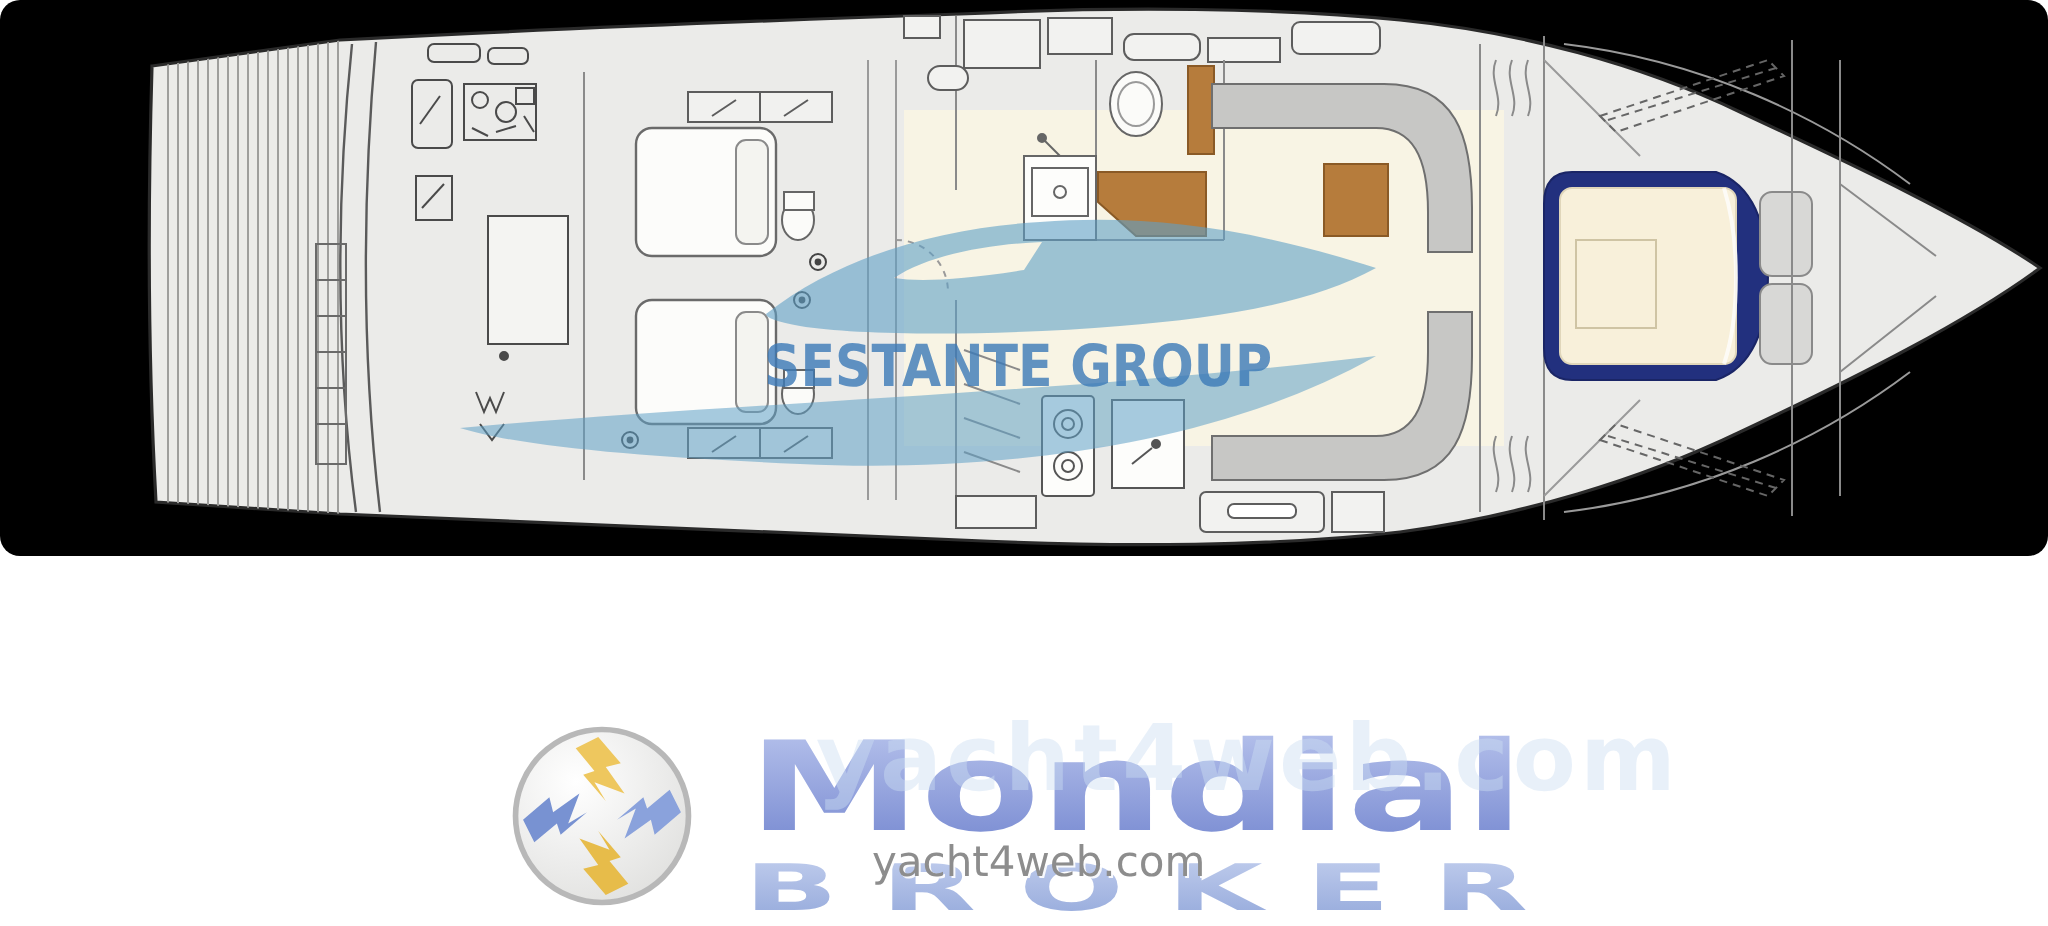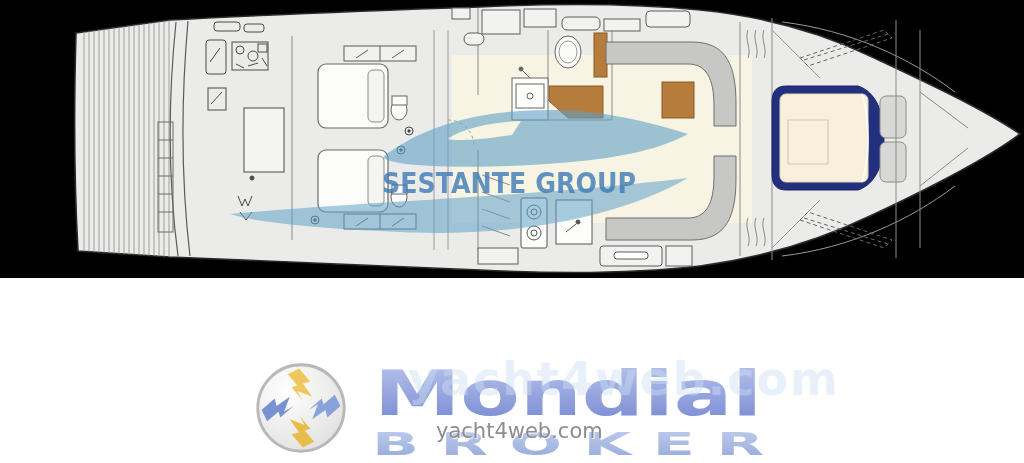--- a/index.html
+++ b/index.html
@@ -1,18 +1,18 @@
 <!DOCTYPE html>
 <html><head>
 <meta charset="utf-8">
 <style>
   html,body{margin:0;padding:0;background:#ffffff;}
   #stage{position:relative;width:1024px;height:463px;overflow:hidden;background:#ffffff;
          font-family:"DejaVu Sans","Liberation Sans",sans-serif;}
-  #band{position:absolute;left:0;top:0;width:1024px;height:278px;background:#000000;}
+  #band{position:absolute;left:0;top:0;width:1024px;height:278px;background:#000000;border-radius:10px;}
   #plan-svg{position:absolute;left:0;top:0;}
   .abs{position:absolute;}
   #ghost-mark{left:408px;top:352px;width:390px;text-align:center;font-size:46px;font-weight:bold;
               color:rgba(205,222,242,0.45);letter-spacing:2px;pointer-events:none;white-space:nowrap;}
   #site-mark{left:436px;top:419px;width:150px;text-align:center;font-size:21px;
              color:#8d8d8d;text-shadow:1px 1px 0 rgba(255,255,255,0.9);white-space:nowrap;}
 </style>
 </head>
 <body>
 

